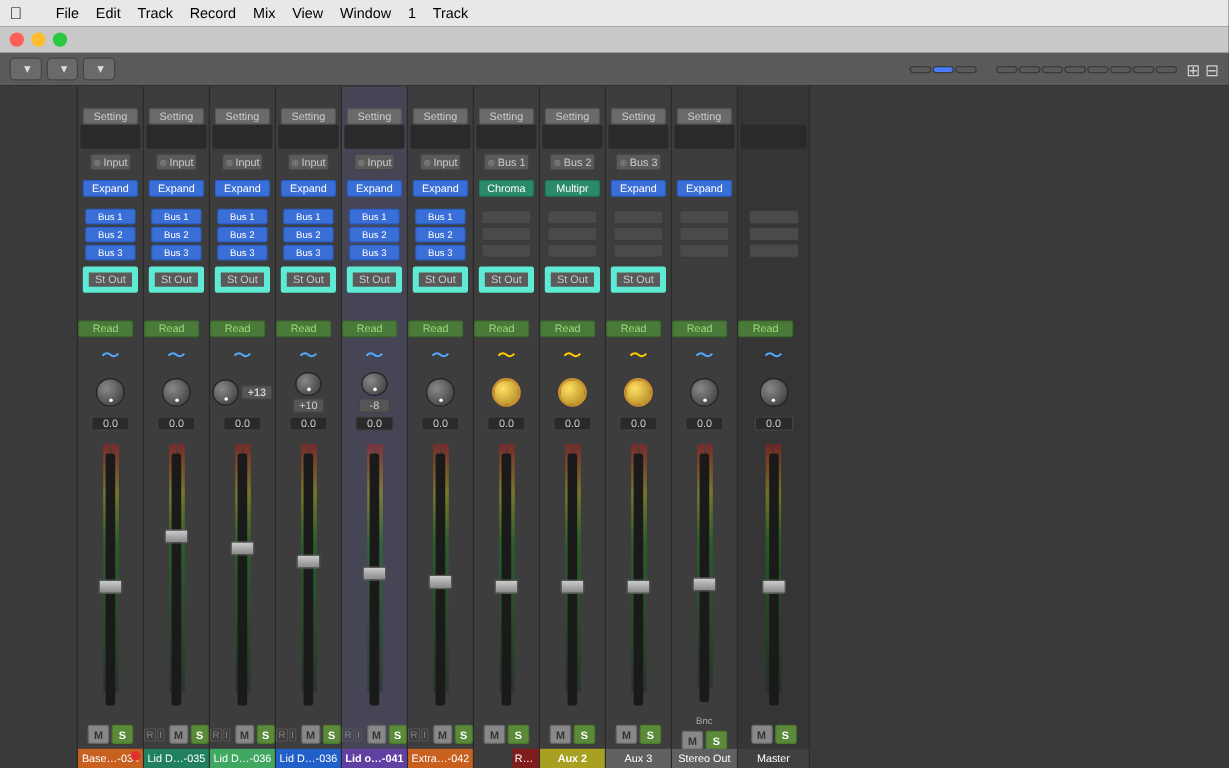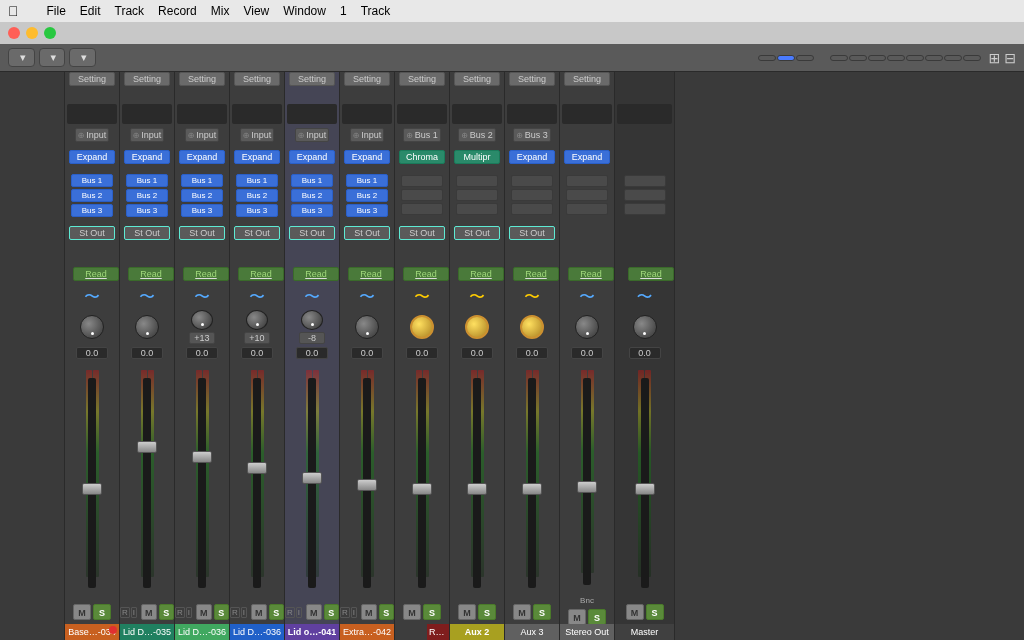--- a/index.html
+++ b/index.html
@@ -122,28 +122,28 @@
       flex-direction: column;
       background: #3d3d3d;
       flex-shrink: 0;
     }
     .channel.master {
       width: 60px;
       background: #353535;
     }
 
     
-    .row-setting { height: 32px; display: flex; align-items: flex-start; justify-content: center; }
+    .row-setting { height: 32px; display: flex; align-items: flex-end; justify-content: center; }
     .row-eq { height: 20px; display: flex; align-items: center; justify-content: center; }
     .row-input { height: 22px; display: flex; align-items: center; justify-content: center; gap: 2px; }
     .row-fx { height: 22px; display: flex; align-items: center; justify-content: center; }
     .row-sends { height: 54px; display: flex; flex-direction: column; align-items: center; justify-content: center; gap: 2px; padding: 2px 0; }
     .row-output { height: 22px; display: flex; align-items: center; justify-content: center; }
     .row-group { height: 20px; display: flex; align-items: center; justify-content: center; }
-    .row-automation { height: 20px; display: flex; align-items: center; justify-content: flex-end; text-decoration: underline; }
+    .row-automation { height: 20px; display: flex; align-items: center; justify-content: flex-start; }
     .row-plugin { height: 26px; display: flex; align-items: center; justify-content: center; }
     .row-pan { height: 34px; display: flex; align-items: center; justify-content: center; }
     .row-db { height: 18px; display: flex; align-items: center; justify-content: center; }
     .row-fader { flex: 1; display: flex; align-items: flex-start; justify-content: center; padding-top: 4px; }
     .row-ms { height: 24px; display: flex; align-items: center; justify-content: center; gap: 2px; }
     .row-name { height: 16px; display: flex; align-items: center; justify-content: center; overflow: hidden; }
 
     
     .setting-btn {
       background: #6a6a6a;
@@ -185,21 +185,21 @@
       padding: 1px 3px;
       cursor: pointer;
       width: 42px;
       text-align: center;
     }
     .send-blue { background: #3a6fd8; border: 1px solid #2a5fc8; }
     .send-empty { background: #4a4a4a; border: 1px solid #3a3a3a; height: 12px; }
 
     .output-btn {
       background: #5a5a5a;
-      border: 1px solid #5eead4;
+      border: 5px solid #5eead4;
       border-radius: 2px;
       color: #ccc;
       font-size: 9px;
       padding: 1px 4px;
       cursor: pointer;
       width: 46px;
       text-align: center;
     }
 
     .auto-btn {
@@ -543,21 +543,21 @@
           <div class="row-output">
             <button class="output-btn">St Out</button>
           </div>
           <div class="row-group"></div>
           <div class="row-automation">
             <button class="auto-btn">Read</button>
           </div>
           <div class="row-plugin">
             <div style="font-size: 16px; color: rgb(85, 170, 255); cursor: pointer;">〜</div>
           </div>
-          <div class="row-pan" style="flex-direction: column; gap: 2px;">
+          <div class="row-pan" style="flex-direction: row; gap: 2px; font-weight: bold;">
             <div class="knob" style="width: 22px; height: 22px;">
               <div class="knob-dot"></div>
             </div>
             <div class="knob-label">+13</div>
           </div>
           <div class="row-db">
             <div class="db-value">0.0</div>
           </div>
           <div class="channel-fader-area">
             <div class="row-fader" style="position: relative; height: 100%;">

